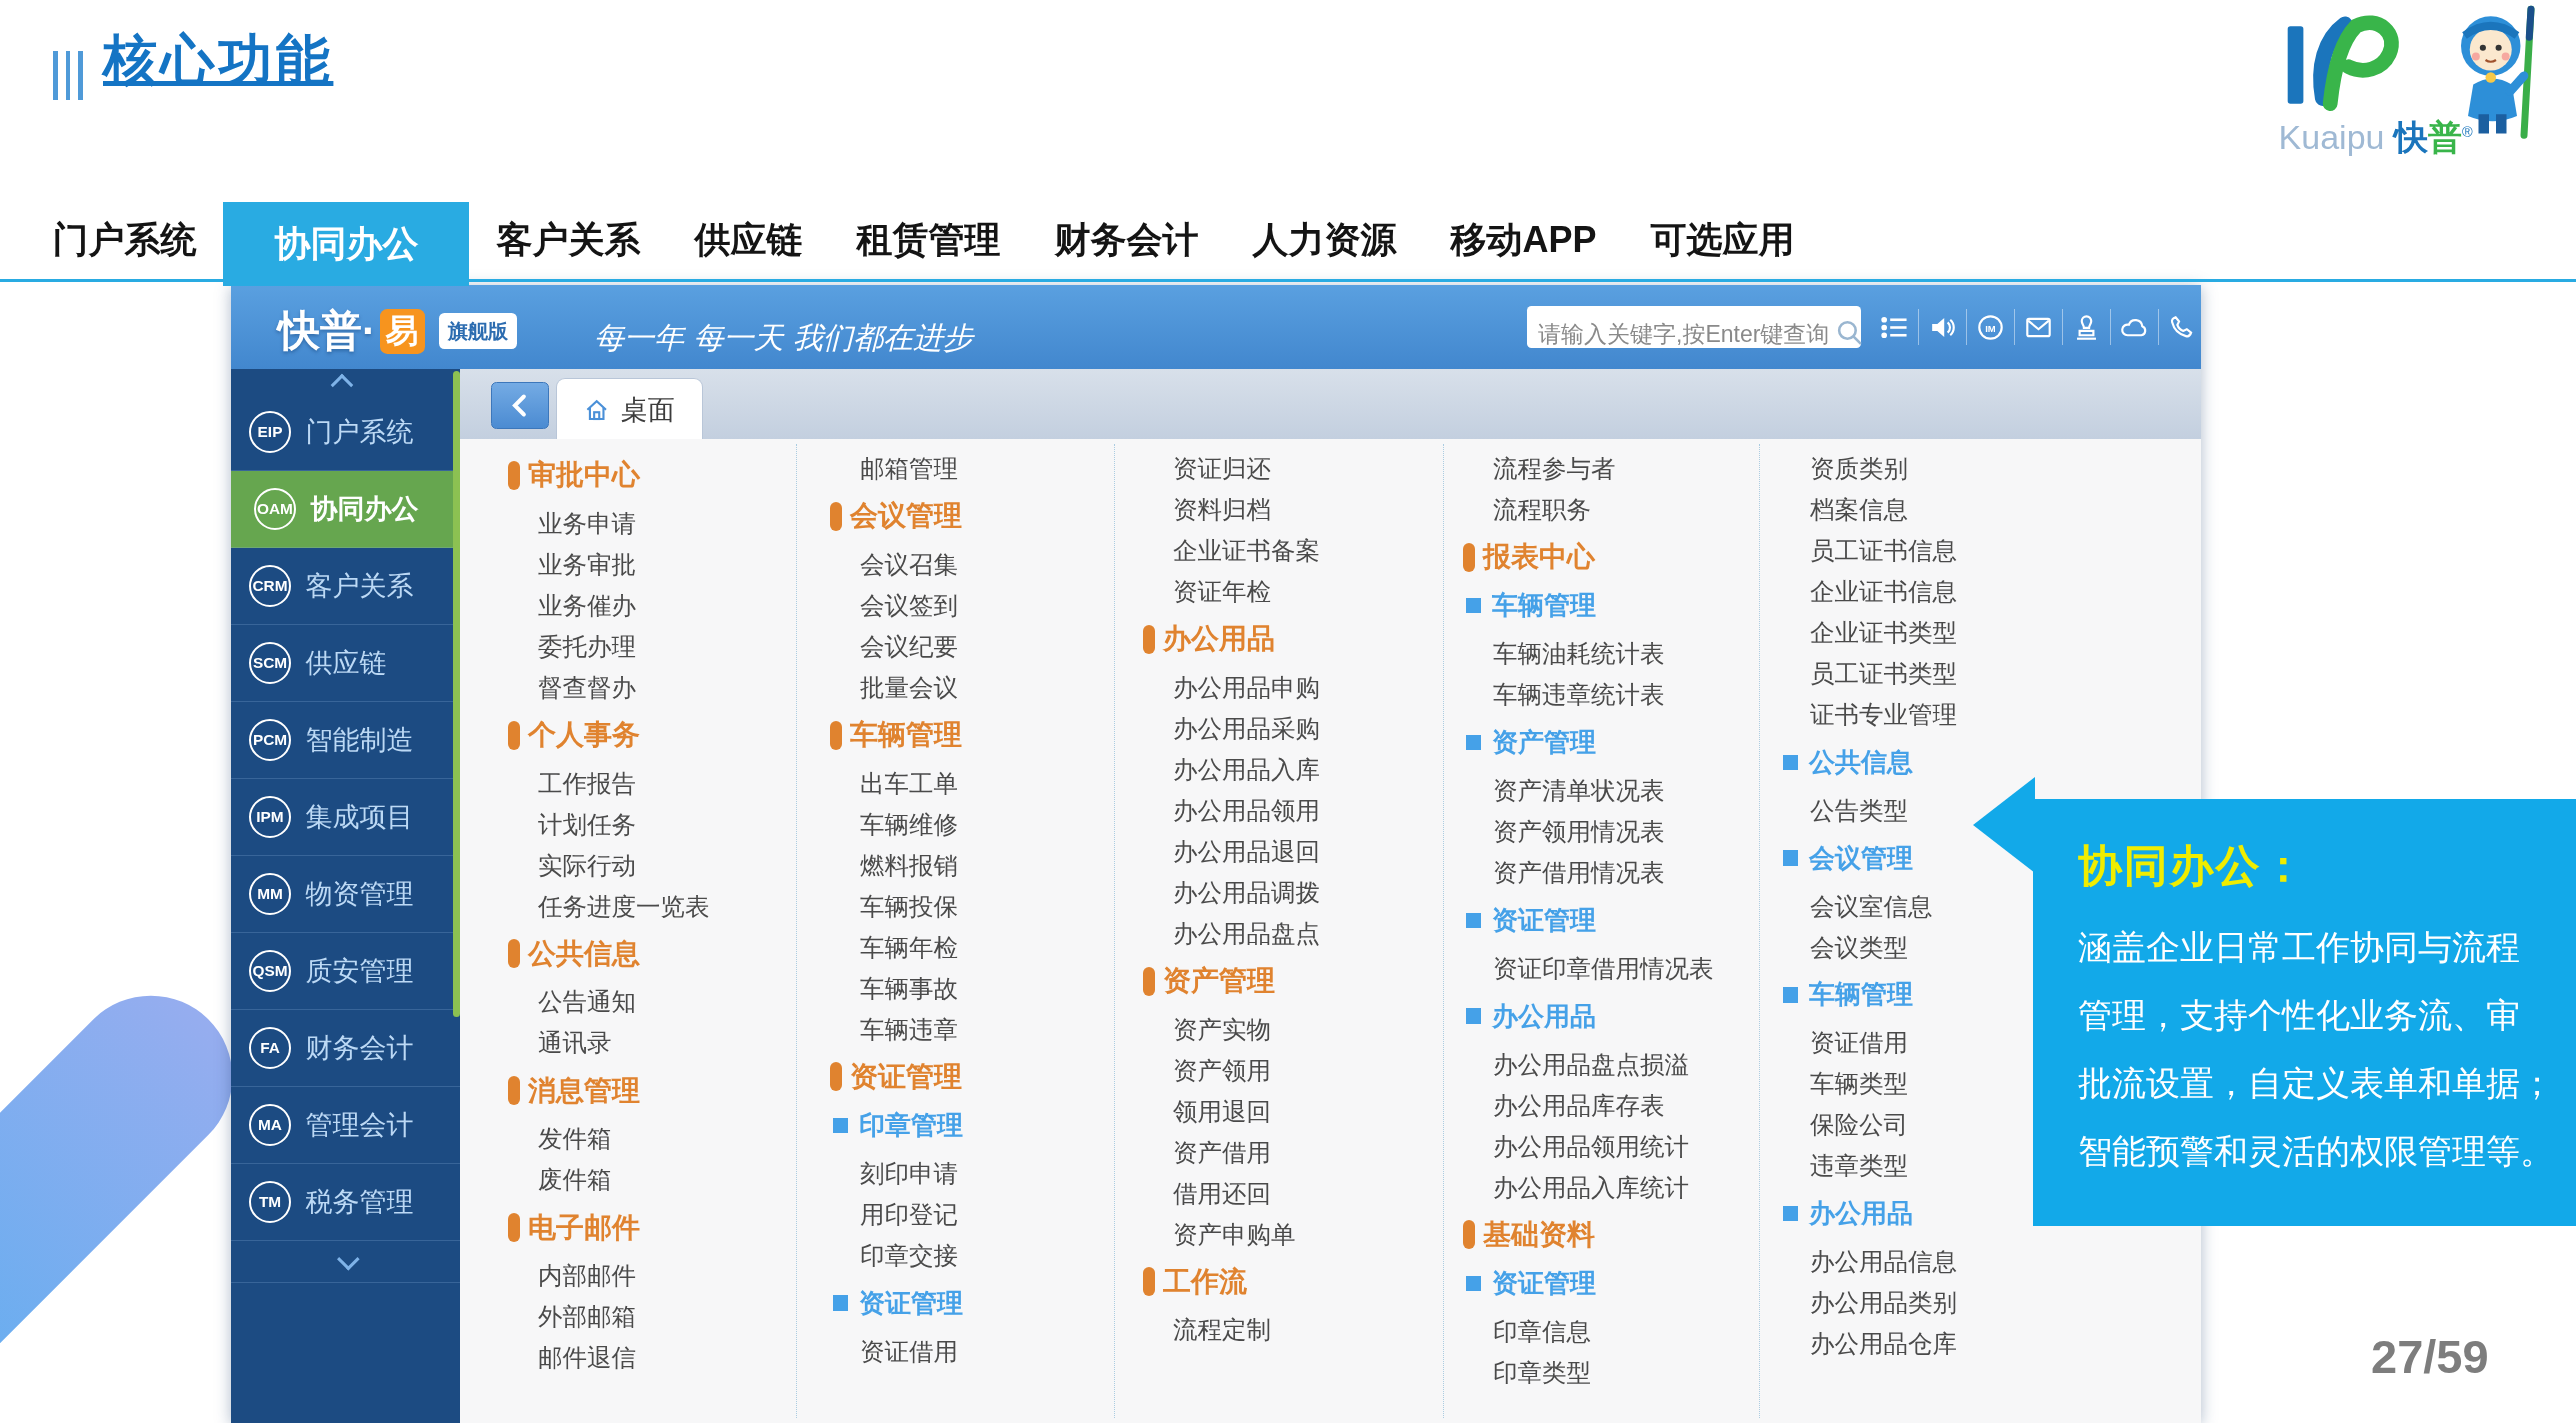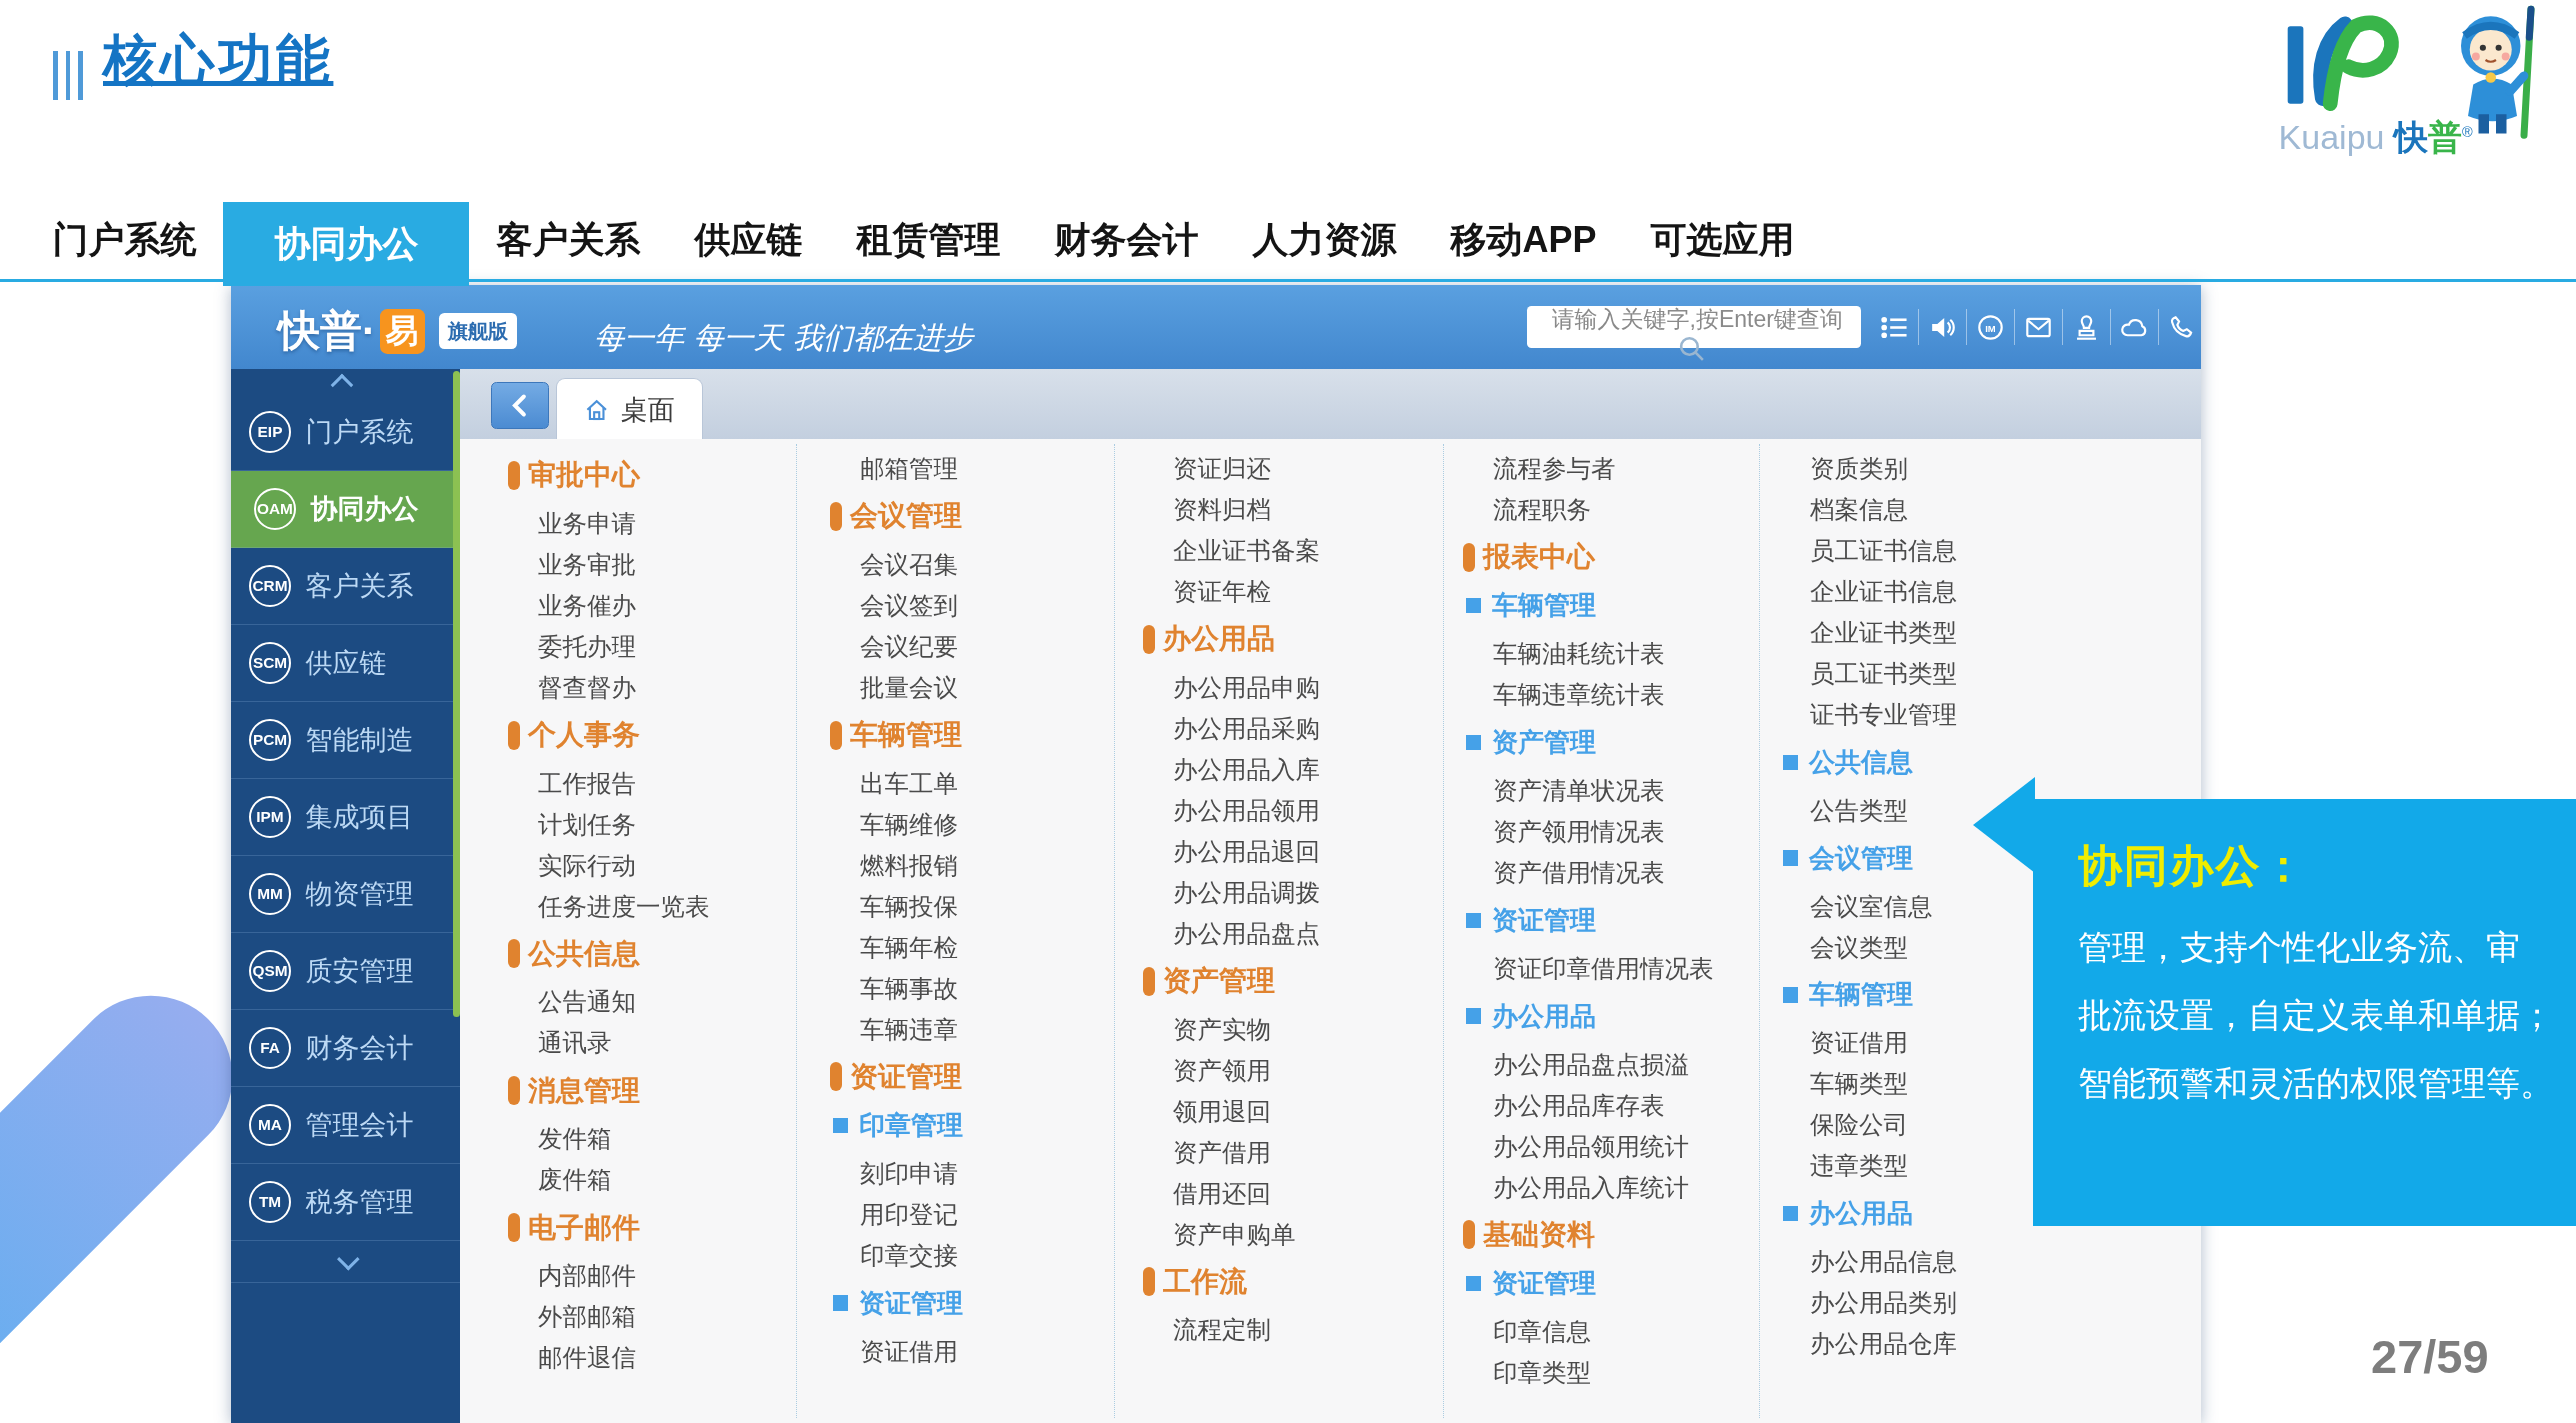--- a/index.html
+++ b/index.html
@@ -45,21 +45,21 @@
               background:linear-gradient(#5AA0E0,#4287CE);}
   .app-logo{position:absolute;left:47px;top:18px;display:flex;align-items:center;}
   .logo-cn{font-size:42px;font-weight:bold;color:#fff;text-shadow:0 1.8px 3.6px rgba(0,40,90,.35);}
   .logo-box{width:45px;height:45px;background:#F7941E;color:#fff;border-radius:7.3px;font-size:33px;
             font-weight:bold;display:flex;align-items:center;justify-content:center;margin-left:3.6px;}
   .logo-badge{margin-left:14.5px;background:#fff;color:#2C6CB0;font-size:20px;font-weight:bold;
               padding:4.5px 9px;border-radius:5.4px;}
   .slogan{position:absolute;left:363px;top:33px;color:#fff;font-size:30px;font-style:italic;
           font-family:"DejaVu Serif","Liberation Serif",serif;white-space:nowrap;}
   .search{position:absolute;left:1296px;top:21px;width:334px;height:42px;background:#fff;
-          border-radius:4.5px;display:flex;align-items:center;flex-direction:column;}
+          border-radius:4.5px;display:flex;align-items:flex-end;}
   .search input{border:0;outline:0;flex:1;margin-left:11px;font-size:23px;color:#666;
                 font-family:inherit;background:transparent;}
   .search input::placeholder{color:#8a8a8a;}
   .search .mag{width:31px;height:31px;margin-right:5.4px;flex:none;}
   .toolbar{position:absolute;left:1639px;top:0;height:84px;display:flex;align-items:center;}
   .tbtn{width:48px;height:84px;display:flex;align-items:center;justify-content:center;position:relative;}
   .tbtn + .tbtn::before{content:"";position:absolute;left:0;top:23.6px;height:36px;width:0.9px;
                         background:rgba(255,255,255,.45);}
 
   .tabstrip{position:absolute;left:0;top:84px;right:0;height:71px;
@@ -423,20 +423,21 @@
         <span class="chev down"></span>
       </div>
     <div class="sb-scroll"></div>
   </div>
 </div>
 
 <div class="callout">
   <div class="callout-arrow"></div>
   <div class="callout-title">协同办公：</div>
   <div class="callout-body" id="callout-body">
+      <div class="cline">涵盖企业日常工作协同与流程</div>
       <div class="cline">管理，支持个性化业务流、审</div>
       <div class="cline">批流设置，自定义表单和单据；</div>
       <div class="cline">智能预警和灵活的权限管理等。</div>
     </div>
 </div>
 
 <div class="pagenum">27/59</div>
 
 
 </body></html>

